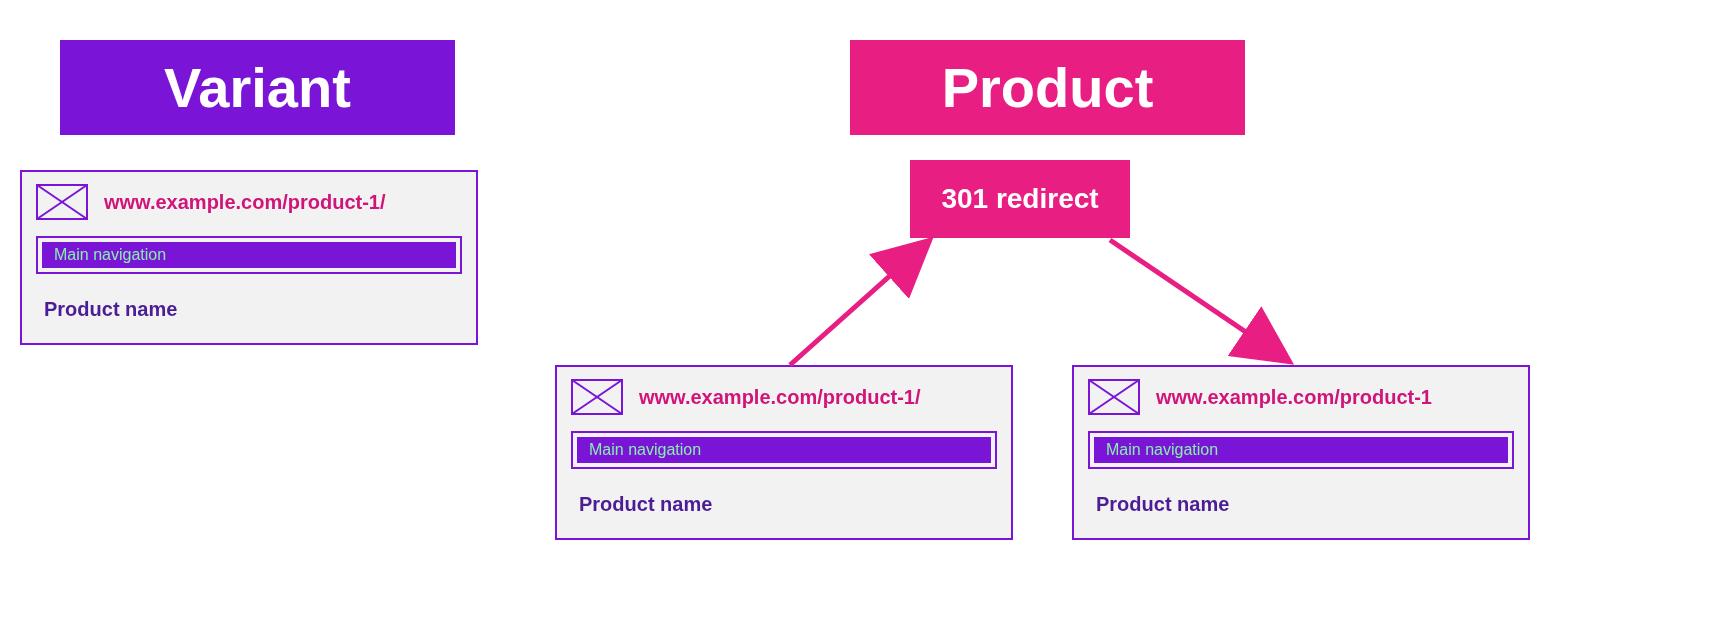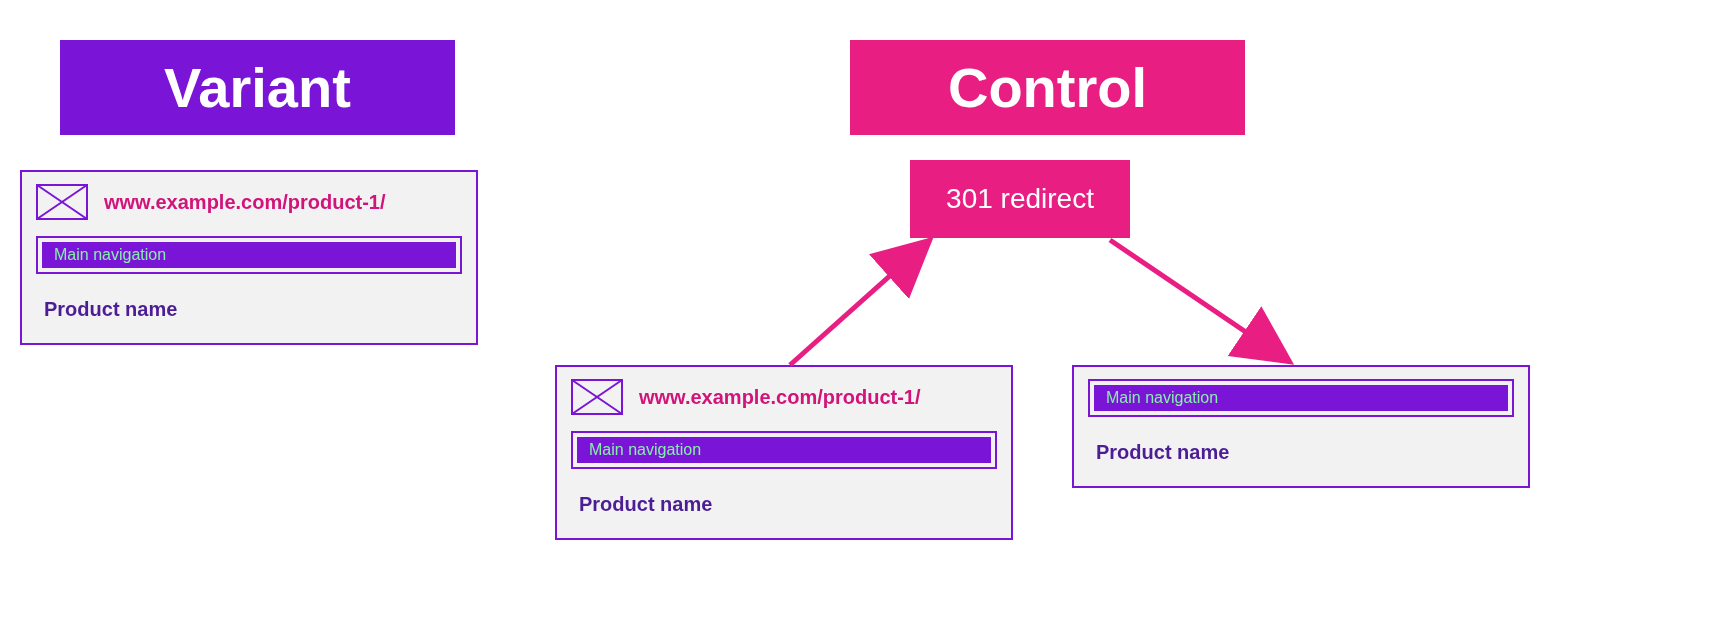--- a/index.html
+++ b/index.html
@@ -37,21 +37,21 @@
   }
   .redirect-box {
     position: absolute;
     left: 910px;
     top: 160px;
     width: 220px;
     height: 78px;
     background: #e91e83;
     color: #ffffff;
     font-size: 28px;
-    font-weight: 400;
+    font-weight: 700;
     display: flex;
     align-items: center;
     justify-content: center;
   }
   .card {
     position: absolute;
     border: 2px solid #7a14d6;
     background: #f2f2f2;
     padding: 12px 14px 16px 14px;
   }
@@ -109,21 +109,21 @@
   .arrow-svg {
     position: absolute;
     pointer-events: none;
   }
 </style>
 </head>
 <body>
 
 <div class="title-box control-title">Variant</div>
 
-<div class="title-box variant-title">Control</div>
+<div class="title-box variant-title">Product</div>
 
 <div class="redirect-box">301 redirect</div>
 
 <div class="card control-card">
   <div class="card-header">
     <span class="card-icon">
       <svg width="52" height="36" viewBox="0 0 52 36">
         <rect x="1" y="1" width="50" height="34" fill="none" stroke="#7a14d6" stroke-width="2"></rect>
         <line x1="1" y1="1" x2="51" y2="35" stroke="#7a14d6" stroke-width="2"></line>
         <line x1="51" y1="1" x2="1" y2="35" stroke="#7a14d6" stroke-width="2"></line>
@@ -148,20 +148,30 @@
     </span>
     <span class="card-url">www.example.com/product-1/</span>
   </div>
   <div class="nav-outer">
     <div class="nav-bar">Main navigation</div>
   </div>
   <div class="product-name">Product name</div>
 </div>
 
 <div class="card variant-card-2">
+  <div class="card-header">
+    <span class="card-icon">
+      <svg width="52" height="36" viewBox="0 0 52 36">
+        <rect x="1" y="1" width="50" height="34" fill="none" stroke="#7a14d6" stroke-width="2"></rect>
+        <line x1="1" y1="1" x2="51" y2="35" stroke="#7a14d6" stroke-width="2"></line>
+        <line x1="51" y1="1" x2="1" y2="35" stroke="#7a14d6" stroke-width="2"></line>
+      </svg>
+    </span>
+    <span class="card-url">www.example.com/product-1</span>
+  </div>
   <div class="nav-outer">
     <div class="nav-bar">Main navigation</div>
   </div>
   <div class="product-name">Product name</div>
 </div>
 
 <svg class="arrow-svg" style="left:0; top:0;" width="1722" height="620">
   <defs>
     <marker id="ah-l" markerWidth="14" markerHeight="14" refX="11" refY="6" orient="auto">
       <path d="M0,0 L12,6 L0,12 Z" fill="#e91e83"></path>

